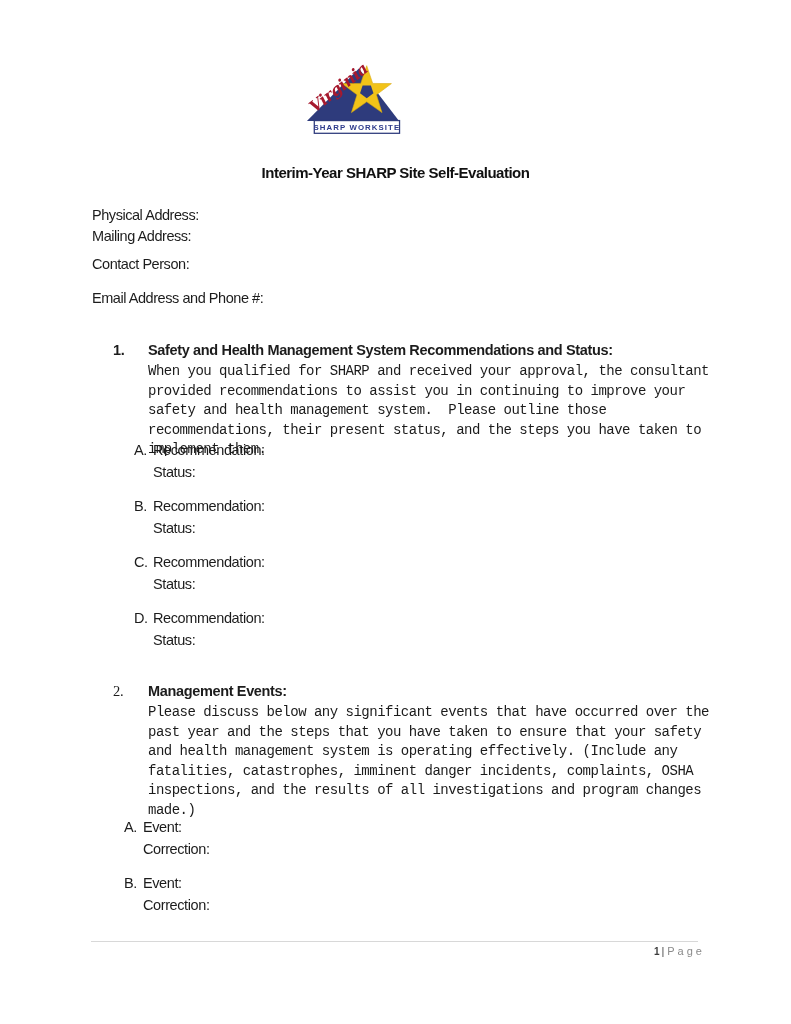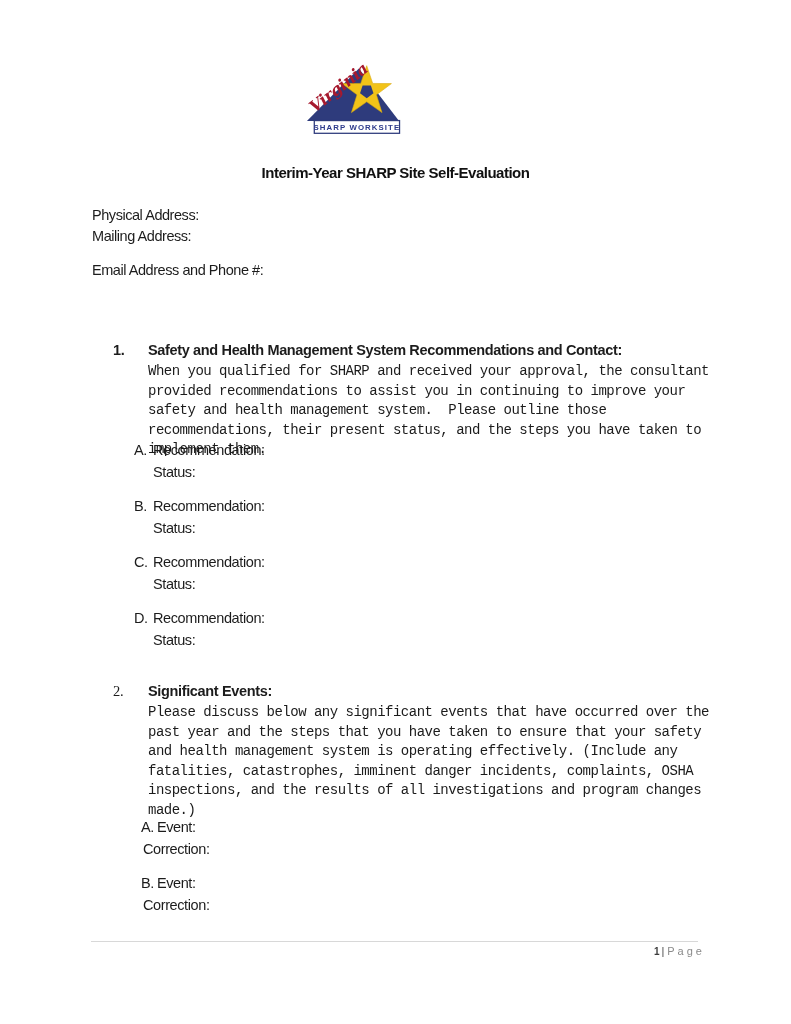--- a/index.html
+++ b/index.html
@@ -45,21 +45,21 @@
     white-space: pre-wrap; color: #1b1b1b; font-family: Liberation Mono, monospace;
   }
 
   
   .items { position: absolute; left: 124px; font-size: 14.5px; letter-spacing: -0.4px; }
   .items1 { top: 440px; margin-left: 10px; }
   .items2 { top: 816px; }
   .grp { padding-left: 19px; margin-bottom: 13px; }
   .items2 .grp { margin-bottom: 12px; }
   .grp .line { line-height: 21.5px; }
-  .items2 .grp .line { line-height: 22px; text-align: center; }
+  .items2 .grp .line { line-height: 22px; }
   .grp .letter { display: inline-block; width: 19px; margin-left: -19px; }
 
   
   .footer-rule { position: absolute; top: 941px; left: 91px; width: 607px; height: 1px; background: #d8d8d8; }
   .pagefield { position: absolute; top: 945px; right: 89px; font-size: 11px; white-space: nowrap; }
   .pg-num { font-weight: 700; color: #3d3d3d; font-size: 10px; }
   .pg-bar { color: #4a4a4a; margin: 0 3px 0 2px; }
   .pg-label { color: #8a8a8a; }
 </style>
 </head>
@@ -76,27 +76,28 @@
       <rect x="10.5" y="58.5" width="87" height="13" fill="#ffffff" stroke="#2e3b7c" stroke-width="1.3"></rect>
       <text x="54" y="68.2" text-anchor="middle" font-family="Liberation Sans, sans-serif" font-weight="bold" font-size="8" letter-spacing="1.1" fill="#2e3b8c">SHARP WORKSITE</text>
     </svg>
   </div>
 
   <h1 class="doc-title">Interim-Year SHARP Site Self-Evaluation</h1>
 
   <div class="fields">
     <div class="field gap8">Physical Address:</div>
     <div class="field">Mailing Address:</div>
+    <div class="field gap7">Contact Person:</div>
     <div class="field gap5">Email Address and Phone #:</div>
   </div>
 
   <section class="section sec1">
     <div class="sec-head">
       <span class="sec-num">1.</span>
-      <span class="sec-title">Safety and Health Management System Recommendations and Contact:</span>
+      <span class="sec-title">Safety and Health Management System Recommendations and Status:</span>
     </div>
     <p class="sec-body">When you qualified for SHARP and received your approval, the consultant provided recommendations to assist you in continuing to improve your safety and health management system.  Please outline those recommendations, their present status, and the steps you have taken to implement them.</p>
   </section>
 
   <div class="items items1">
     <div class="grp">
       <div class="line"><span class="letter">A.</span><span>Recommendation:</span></div>
       <div class="line">Status:</div>
     </div>
     <div class="grp">
@@ -109,21 +110,21 @@
     </div>
     <div class="grp">
       <div class="line"><span class="letter">D.</span><span>Recommendation:</span></div>
       <div class="line">Status:</div>
     </div>
   </div>
 
   <section class="section sec2">
     <div class="sec-head">
       <span class="sec-num serif">2.</span>
-      <span class="sec-title">Significant Events:</span>
+      <span class="sec-title">Management Events:</span>
     </div>
     <p class="sec-body">Please discuss below any significant events that have occurred over the past year and the steps that you have taken to ensure that your safety and health management system is operating effectively. (Include any fatalities, catastrophes, imminent danger incidents, complaints, OSHA inspections, and the results of all investigations and program changes made.)</p>
   </section>
 
   <div class="items items2">
     <div class="grp">
       <div class="line"><span class="letter">A.</span><span>Event:</span></div>
       <div class="line">Correction:</div>
     </div>
     <div class="grp">

